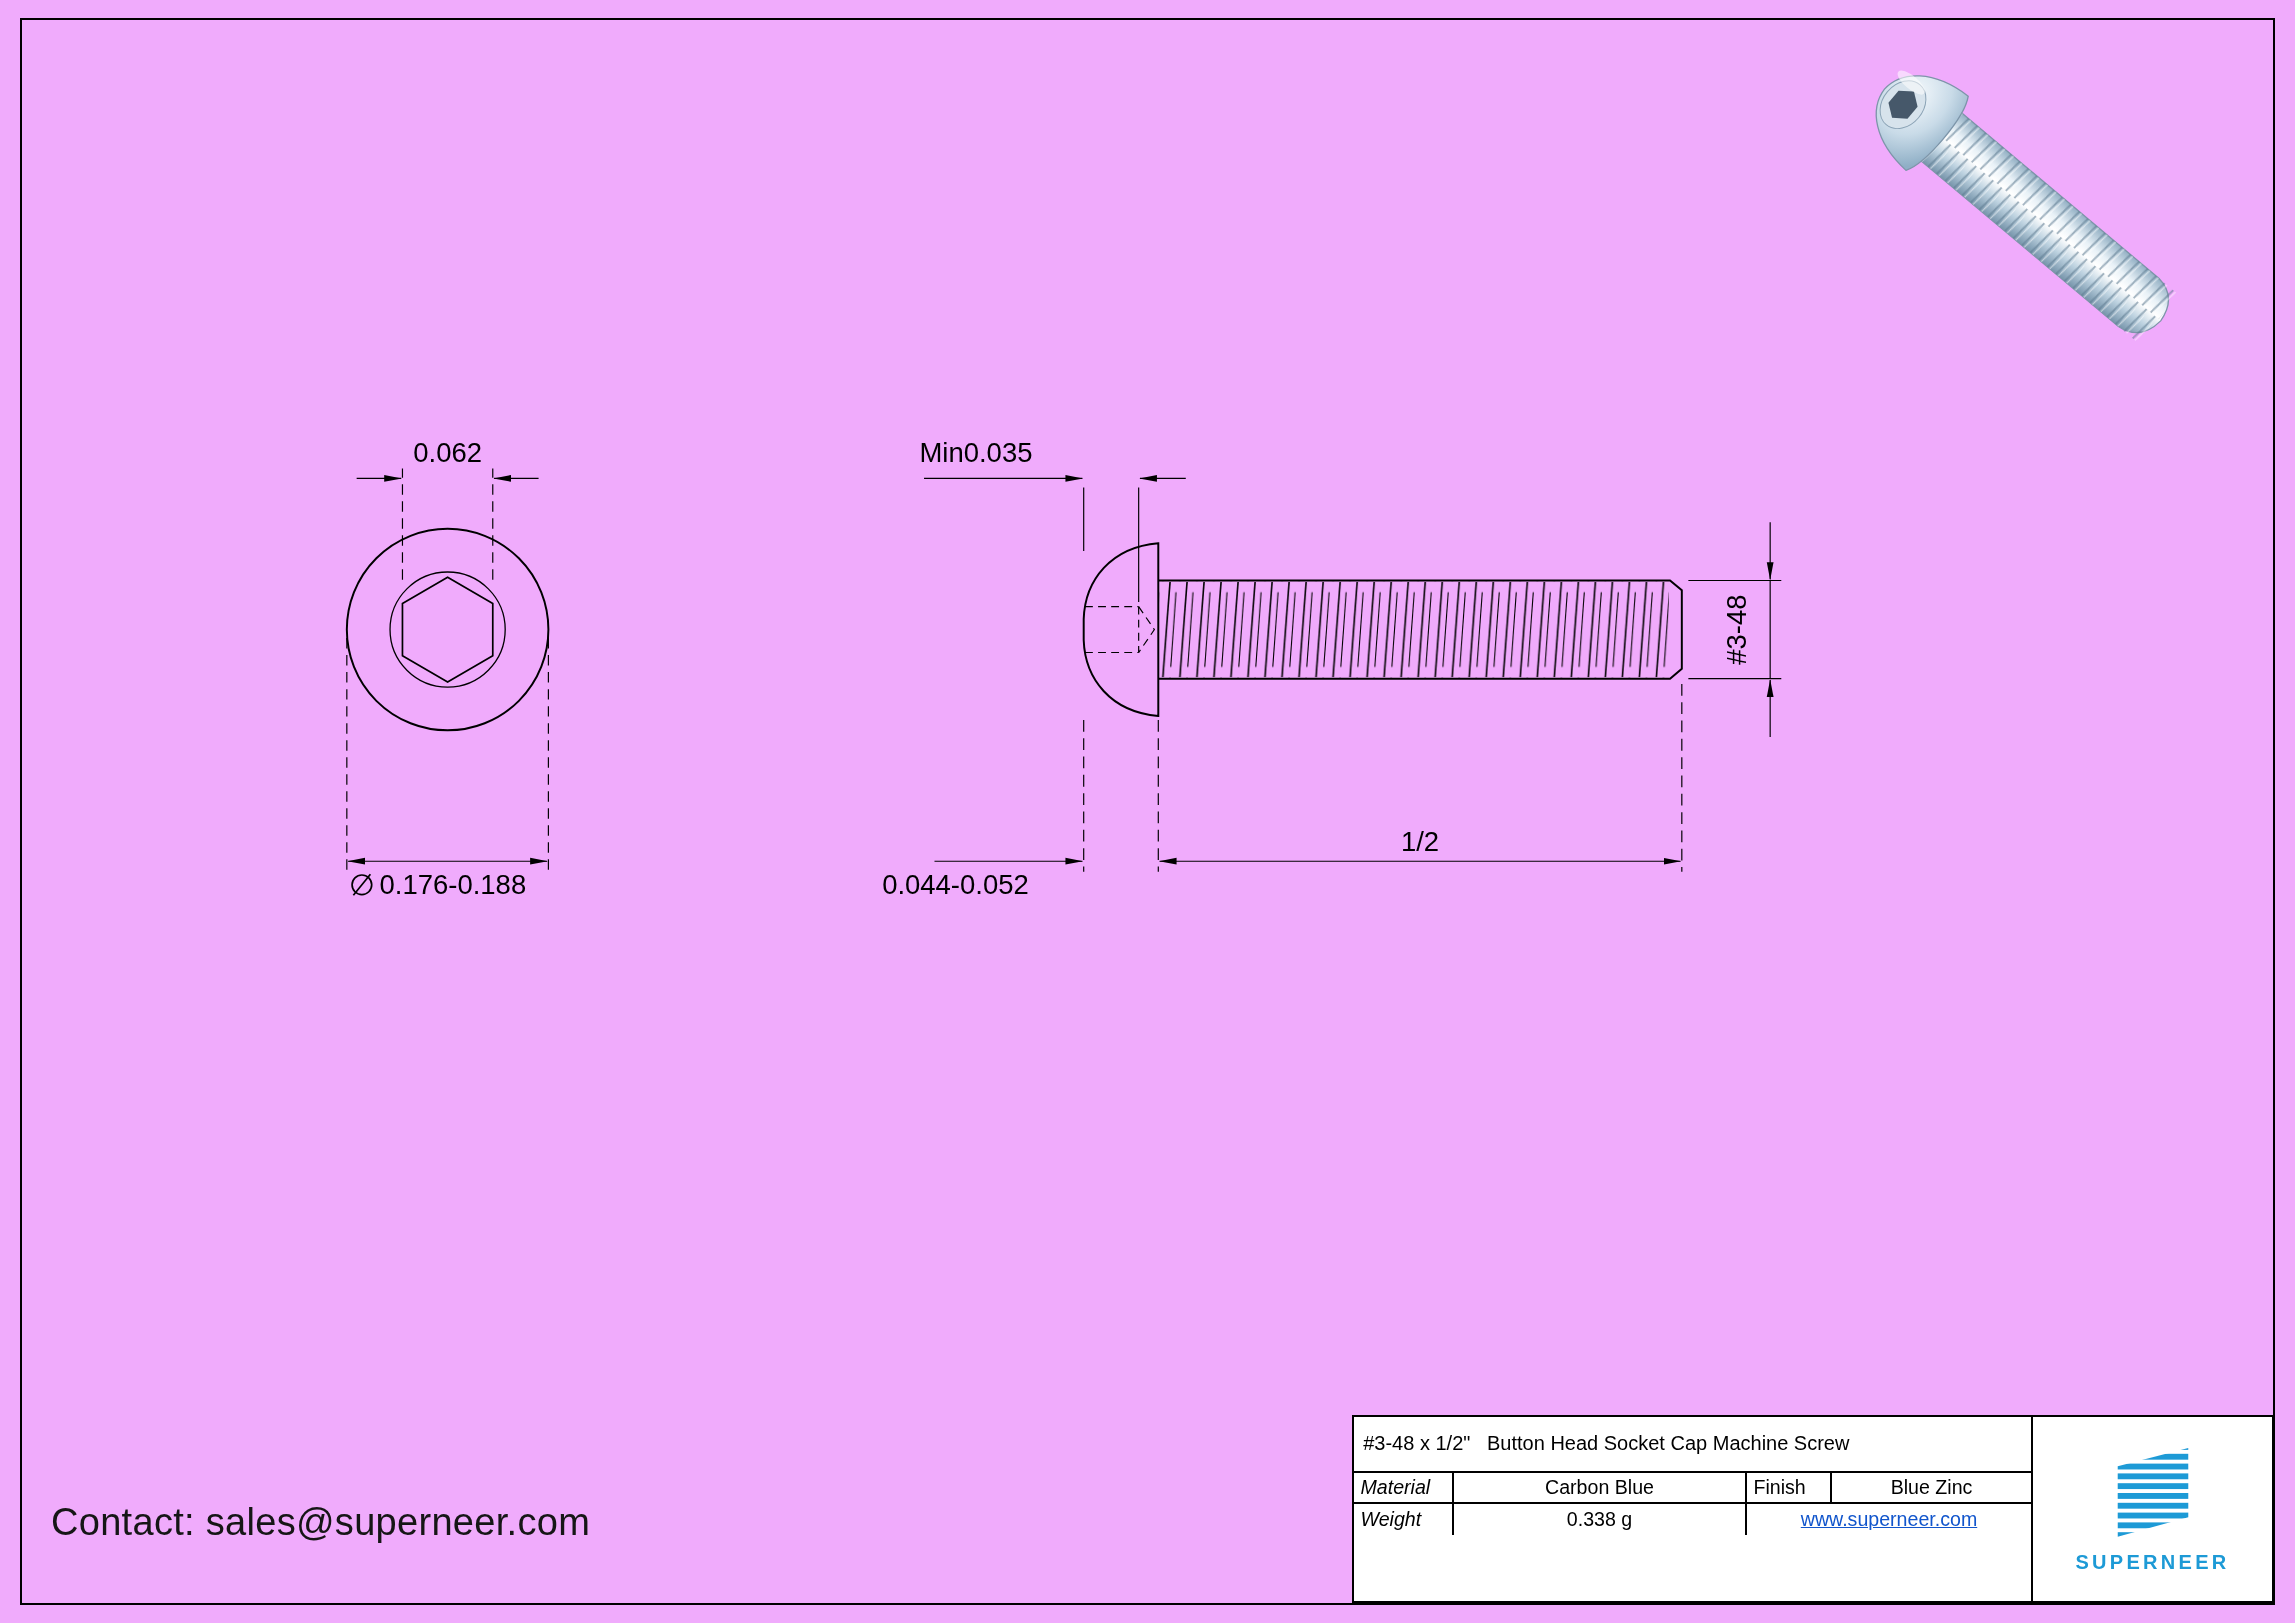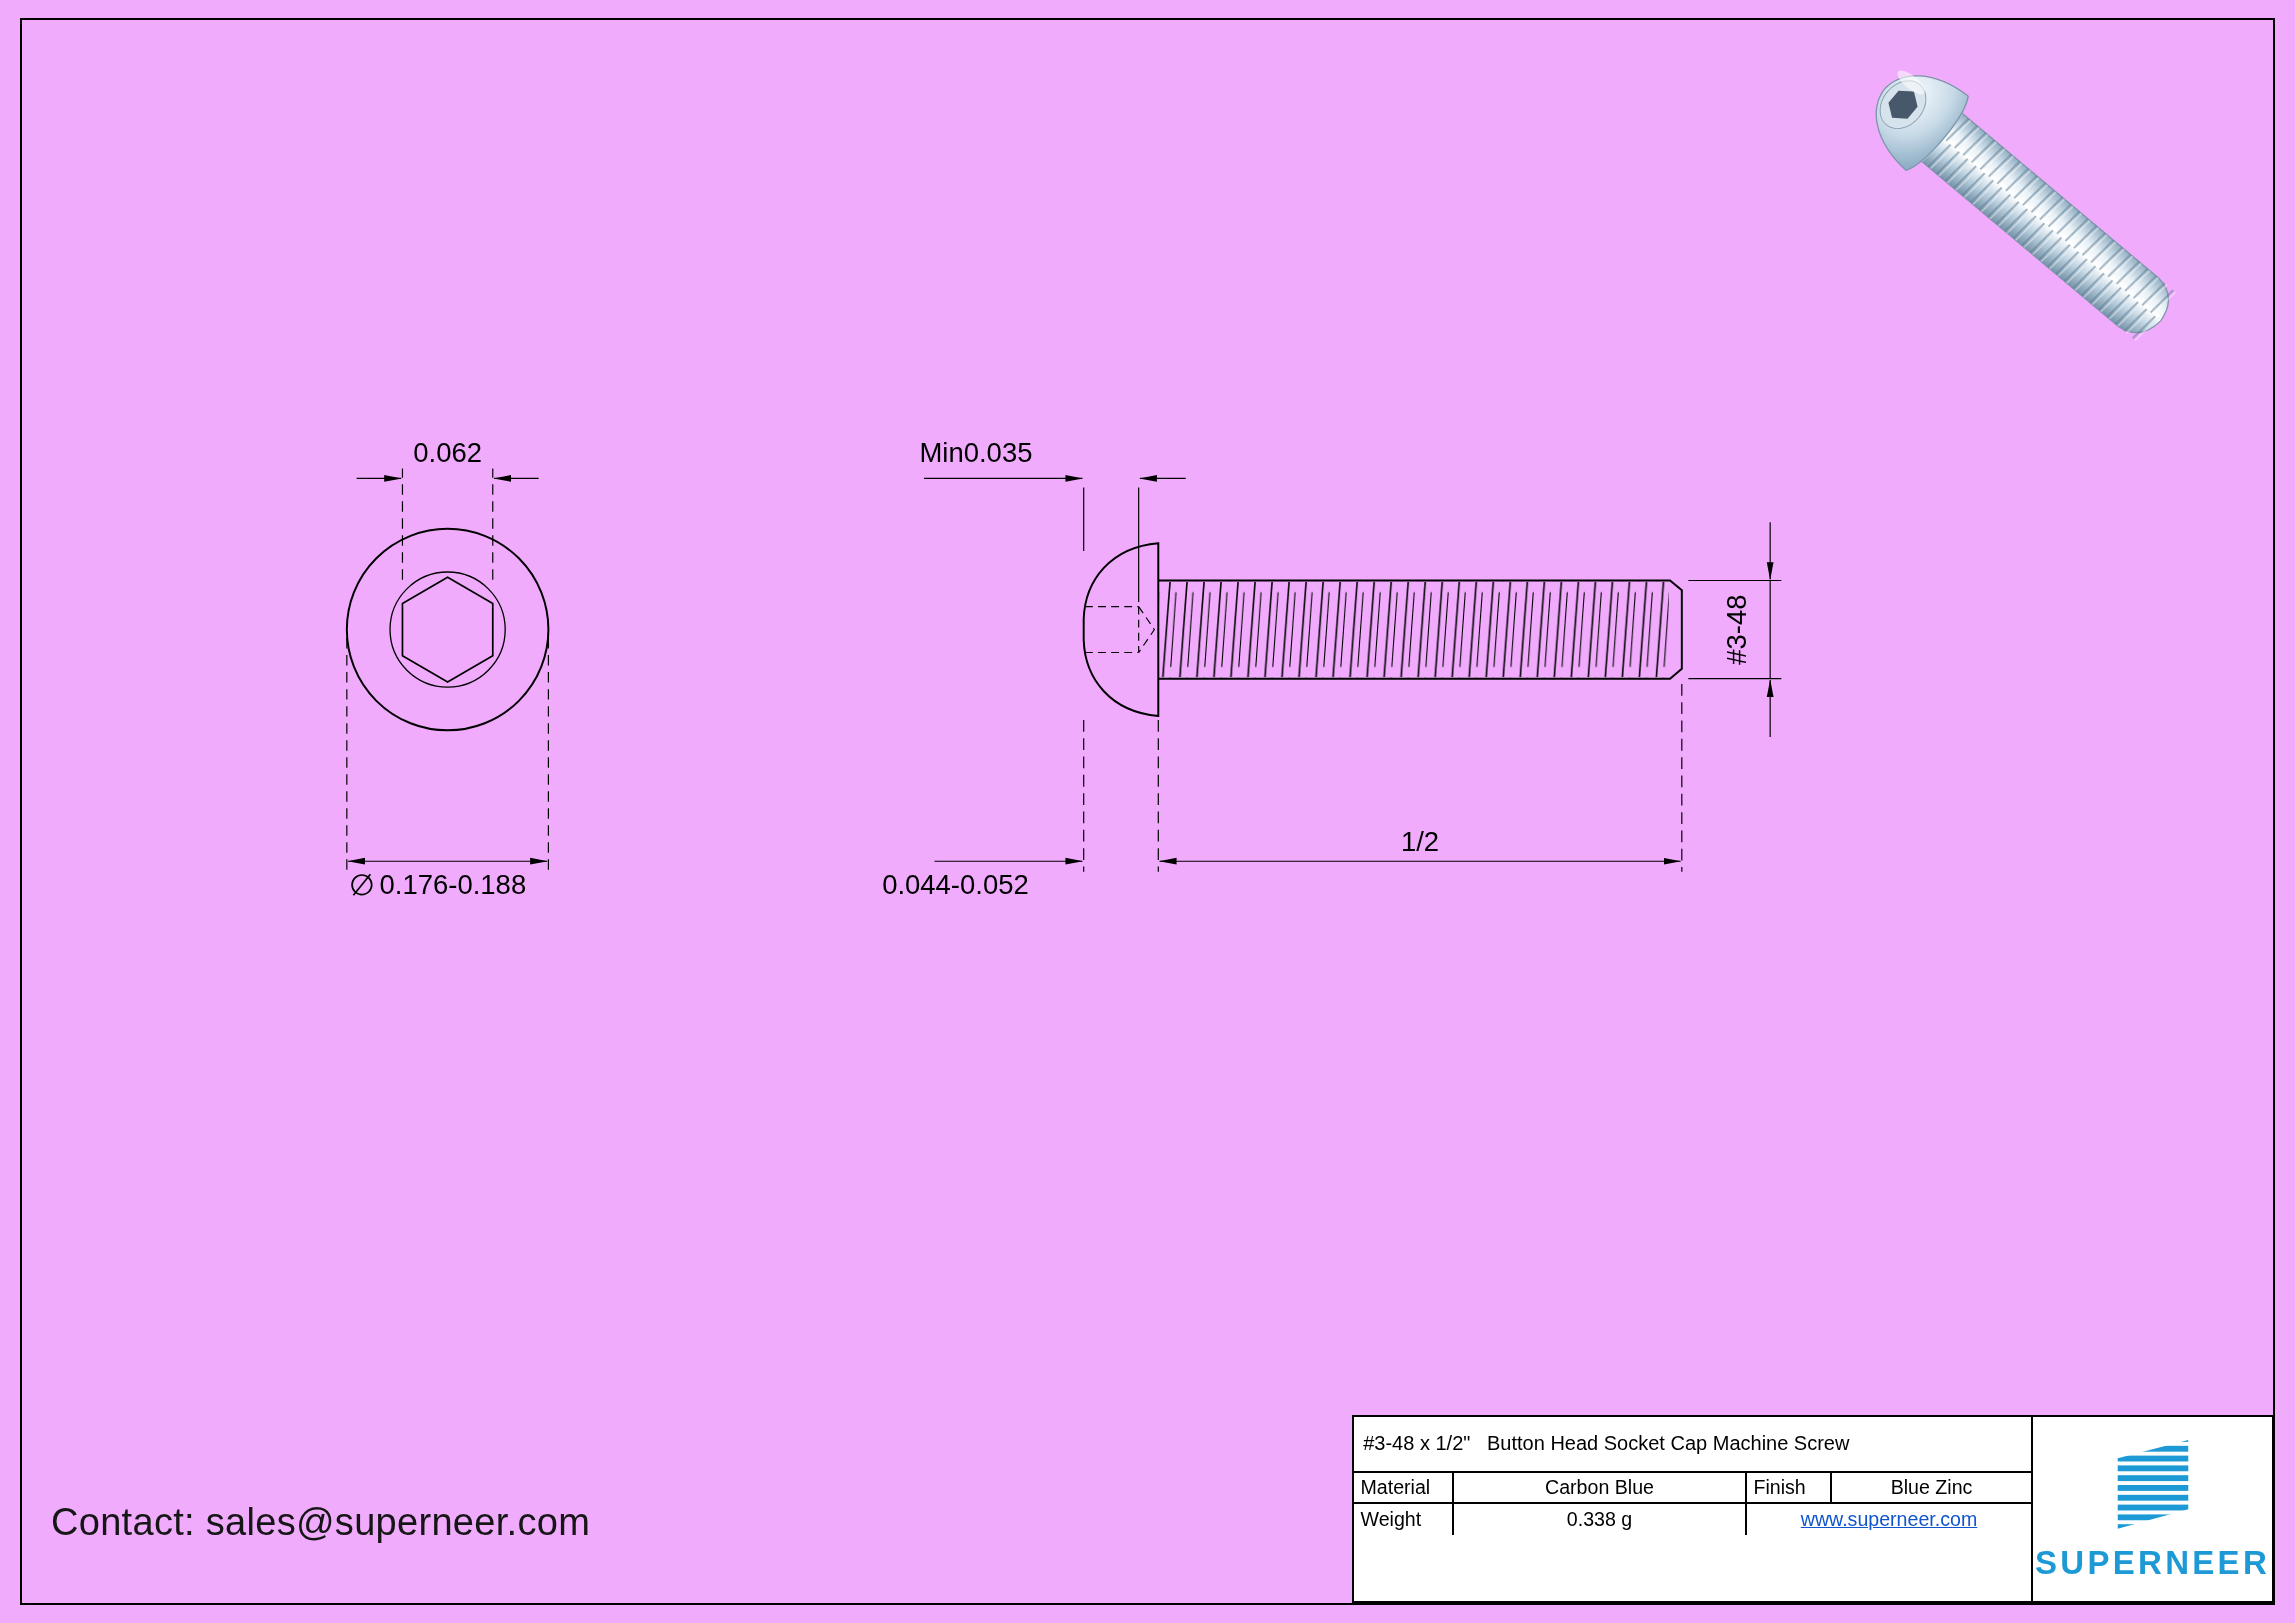--- a/index.html
+++ b/index.html
@@ -17,28 +17,28 @@
   .tb-main{width:677px;display:flex;flex-direction:column;}
   .tb-row{border-bottom:2px solid #000;}
   .tb-partnumber{height:38px;display:flex;align-items:center;padding-left:9.2px;
                  font-size:31px;font-weight:bold;letter-spacing:0.7px;}
   .tb-desc{height:56px;display:flex;flex-direction:column;justify-content:center;
            padding-left:9.2px;font-size:20px;line-height:25.5px;}
   .tb-desc .l1{white-space:pre-wrap;}
   .tb-grid3{height:31px;display:grid;grid-template-columns:98px 293px 85px 1fr;}
   .tb-grid4{height:31px;display:grid;grid-template-columns:98px 293px 1fr;border-bottom:none;}
   .tb-cell{display:flex;align-items:center;font-size:19.6px;border-left:2px solid #000;}
-  .tb-cell:first-child{border-left:none;}
+  .tb-cell:first-child{border-left:none;font-style:italic;}
   .tb-cell.label{padding-left:6.5px;}
   .tb-cell.value{justify-content:center;text-align:center;}
   .tb-fill{flex:1;}
   .tb-link{color:#1155cc;cursor:pointer;text-decoration:underline;}
   .tb-logo{flex:1;border-left:2px solid #000;display:flex;flex-direction:column;
            align-items:center;justify-content:center;gap:9.2px;}
-  .brand{font-size:33px;font-weight:bold;letter-spacing:3.3px;color:#1d9ad6;}
+  .brand{font-size:20px;font-weight:bold;letter-spacing:3.3px;color:#1d9ad6;}
 </style>
 </head>
 <body>
 
 <div class="page">
   <div class="frame"></div>
 
   <svg class="drawing" width="2295" height="1623" viewBox="0 0 3507 2480">
     <defs>
       <marker id="arr" viewBox="0 0 12 6" refX="11.5" refY="3" markerWidth="15" markerHeight="7.5" orient="auto-start-reverse">

